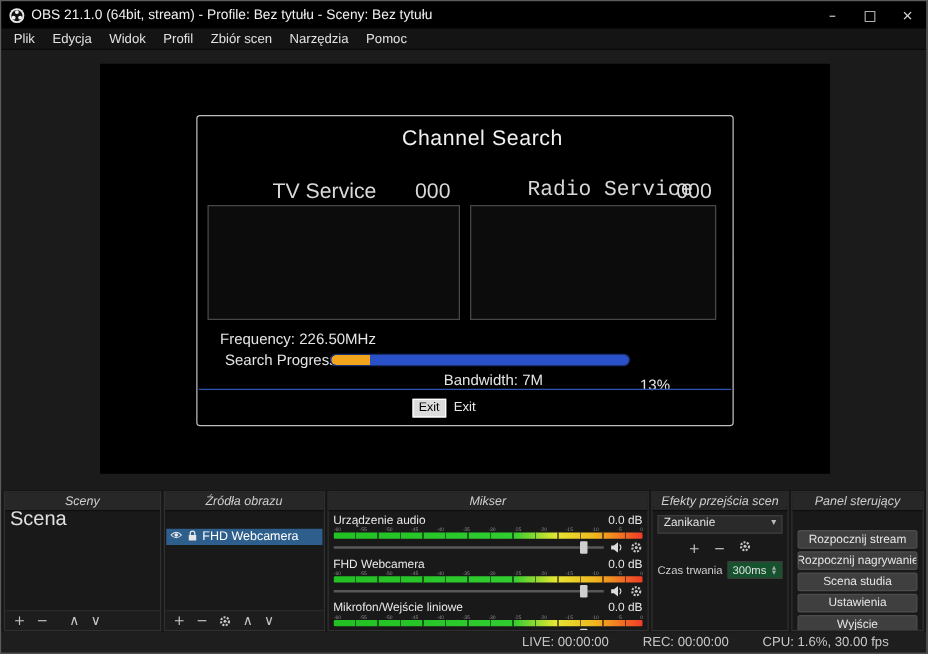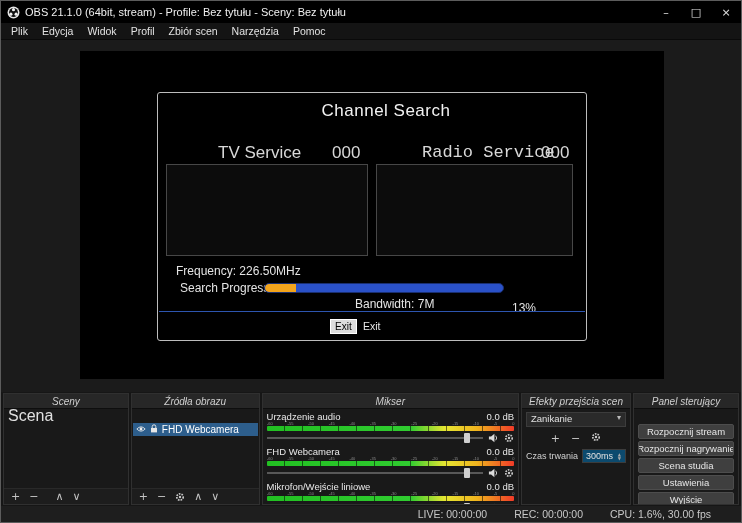--- a/index.html
+++ b/index.html
@@ -75,21 +75,21 @@
   .mx-icon{display:flex;align-items:center;}
 
   
   .trans-body{padding:3px 4px;}
   .combo{height:15px;background:#2a2a2a;border:1px solid #3c3c3c;display:flex;align-items:flex-start;
     font-size:9.5px;color:#e0e0e0;padding:0 4px;box-sizing:border-box;margin-bottom:4px;}
   .combo .arrow{margin-left:auto;font-size:8px;color:#bbb;font-family:"DejaVu Sans",sans-serif;}
   .trans-btns{display:flex;justify-content:center;align-items:center;gap:11px;height:14px;color:#c8c8c8;
     font-size:11px;margin-bottom:4px;font-family:"DejaVu Sans",sans-serif;}
   .dur-row{display:flex;align-items:center;gap:4px;font-size:9px;color:#d0d0d0;white-space:nowrap;}
-  .spin{display:flex;align-items:center;height:14px;background:#0c4a6e;border:1px solid #3c3c3c;
+  .spin{display:flex;align-items:center;height:14px;background:#14532d;border:1px solid #3c3c3c;
     font-size:9px;color:#e0e0e0;padding:0 3px;width:50px;box-sizing:border-box;}
   .spin-arrows{margin-left:auto;display:flex;flex-direction:column;color:#aaa;font-size:6px;line-height:5px;
     transform:scale(.7);font-family:"DejaVu Sans",sans-serif;}
 
   
   .ctl-body{padding:15px 4px;}
   .ctl-btn{height:15px;margin-bottom:2px;background:#3f3f3f;border:1px solid #4d4d4d;border-radius:2px;
     color:#e6e6e6;font-size:9.5px;display:flex;align-items:center;justify-content:center;
     white-space:nowrap;overflow:hidden;box-sizing:border-box;}
 

